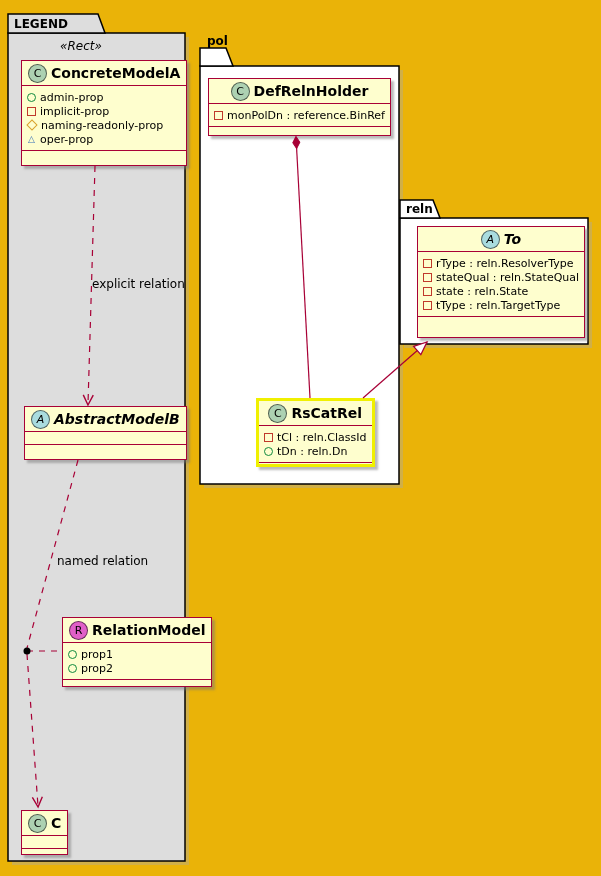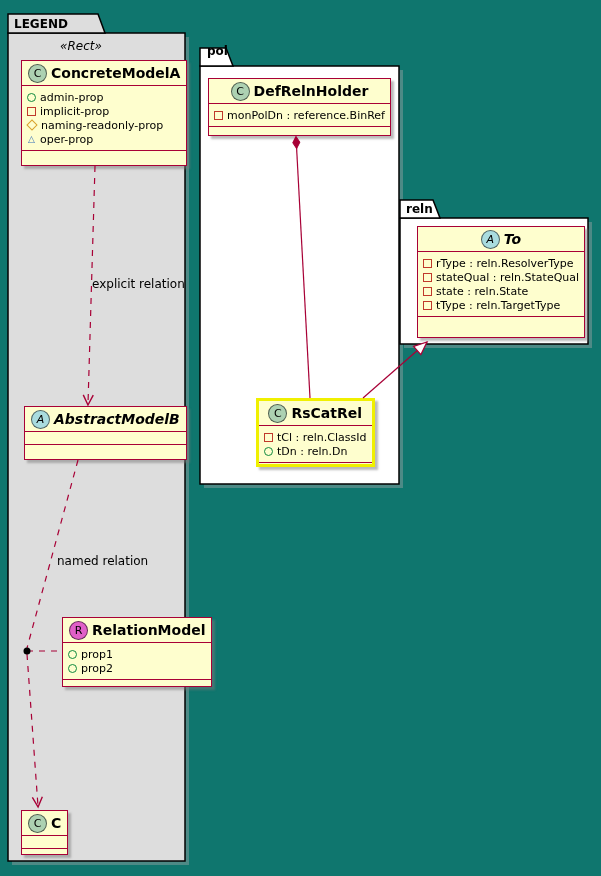--- a/index.html
+++ b/index.html
@@ -1,17 +1,17 @@
 <!DOCTYPE html>
 <html><head>
 <meta charset="utf-8">
 <style>
   html,body { margin:0; padding:0; background:#ffffff; }
   .stage {
-    position:relative; width:601px; height:876px; background:#0f766e;
+    position:relative; width:601px; height:876px; background:#eab308;
     font-family:"DejaVu Sans", sans-serif; overflow:hidden;
   }
   svg.layer { position:absolute; left:0; top:0; pointer-events:none; }
   .pkg-layer { z-index:1; }
   .edge-layer { z-index:3; }
 
   
   .uml-class {
     position:absolute; z-index:2; display:flex; flex-direction:column;
     background:#FEFECE; border:1px solid #A80036; box-sizing:border-box;
@@ -54,21 +54,21 @@
   
   #cls-concrete  { left:21px;  top:60px;  min-width:150px; height:106px; }
   #cls-abstractb { left:24px;  top:406px; min-width:125px; height:54px;  }
   #cls-relation  { left:62px;  top:617px; min-width:113px; height:70px;  }
   #cls-c         { left:21px;  top:810px; min-width:40px;  height:45px;  }
   #cls-defreln   { left:208px; top:78px;  min-width:180px; height:58px;  }
   #cls-rscat     { left:256px; top:398px; min-width:116px; height:69px;  }
   #cls-to        { left:417px; top:226px; min-width:158px; height:112px; }
 
   #lbl-legend { left:14px;  top:17px;  }
-  #lbl-pol    { left:207px; top:44px;  }
+  #lbl-pol    { left:207px; top:34px;  }
   #lbl-reln   { left:406px; top:202px; }
   #lbl-rect   { left:8px;   top:39px;  width:146px; }
   #lbl-explicit { left:92px; top:277px; }
   #lbl-named    { left:57px; top:537px;margin-top:17px; }
 </style>
 </head>
 <body>
 
 <div class="stage">
 

